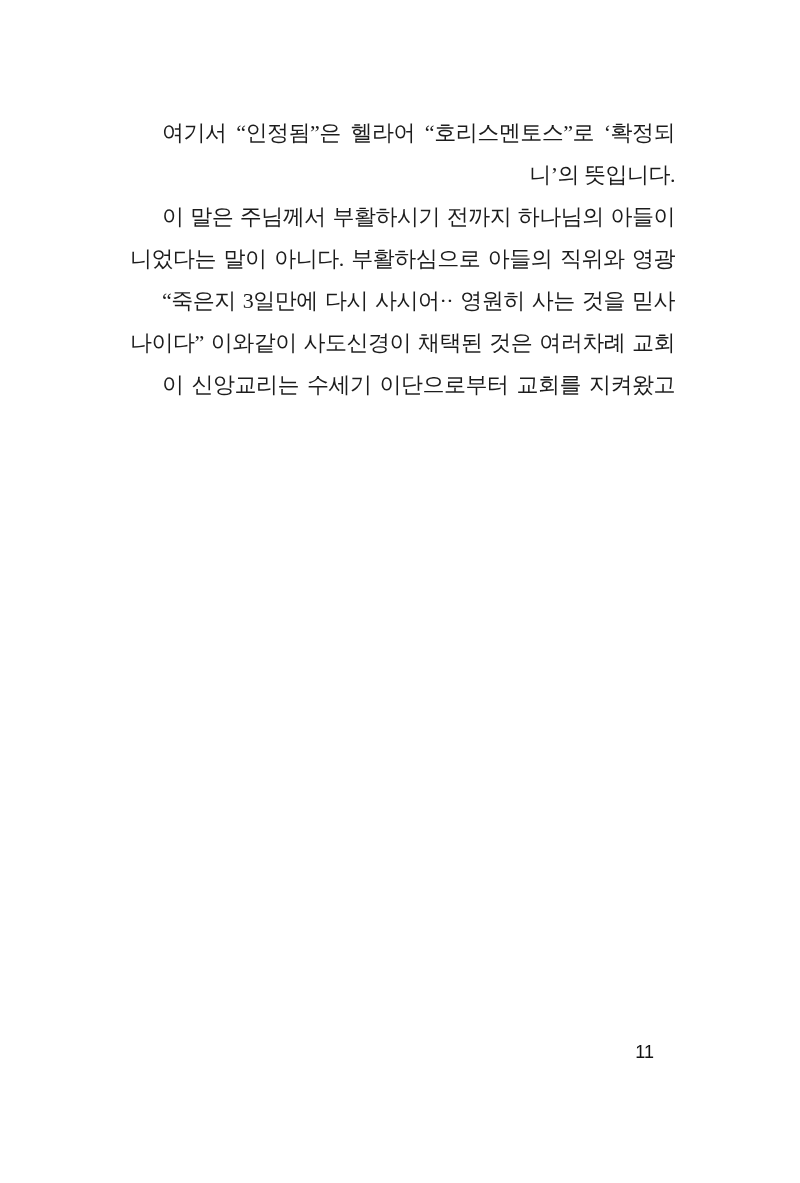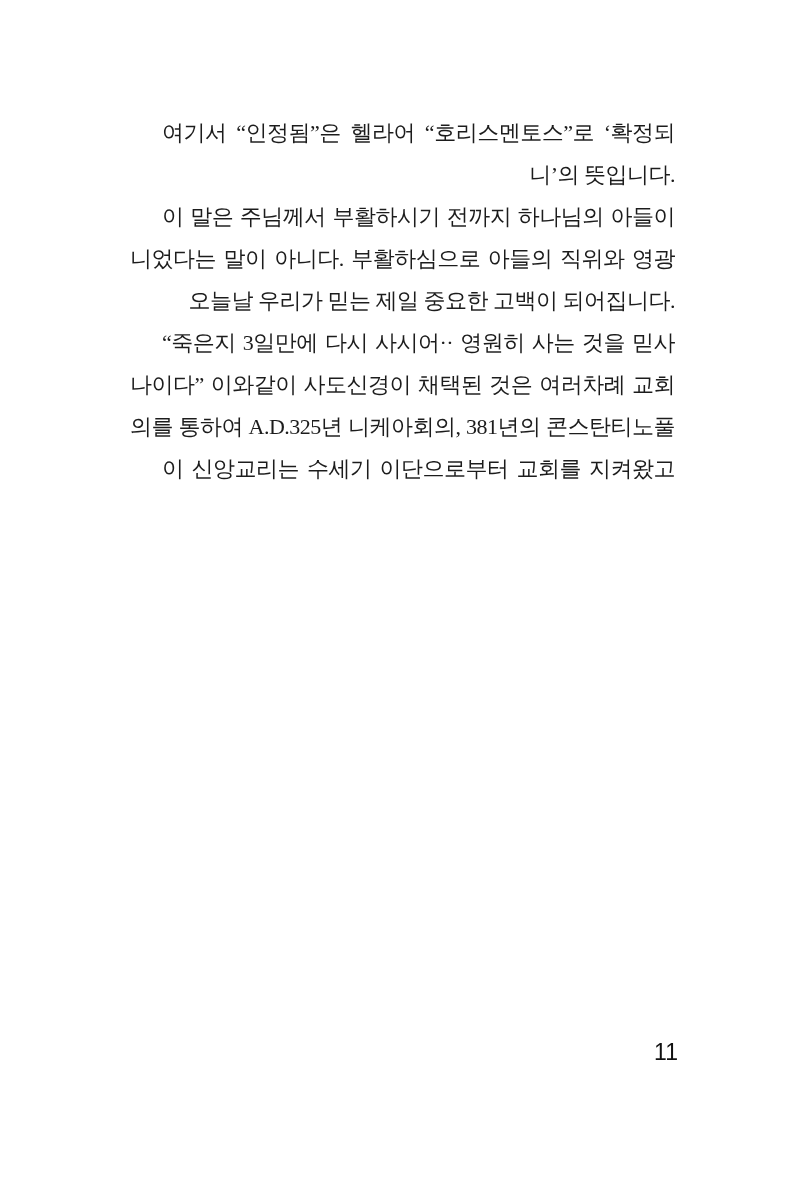--- a/index.html
+++ b/index.html
@@ -36,38 +36,36 @@
     white-space: normal;
     text-align: justify;
     text-align-last: justify;
   }
   .line.indent {
     padding-left: 32px;
   }
   .page-number {
     position: absolute;
     top: 1038px;
-    right: 122px;
+    right: 146px;
     height: 28px;
     line-height: 28px;
     font-family: "Liberation Sans", "DejaVu Sans", sans-serif;
-    font-size: 23px;
+    font-size: 18px;
     color: #111111;
   }
 </style>
 </head>
 <body>
 
 <div class="page">
   <div class="text-block">
     <div class="line indent full">여기서 “인정됨”은 헬라어 “호리스멘토스”로 ‘확정되었으</div>
     <div class="line">니’의 뜻입니다.</div>
     <div class="line indent full">이 말은 주님께서 부활하시기 전까지 하나님의 아들이 아</div>
     <div class="line full">니었다는 말이 아니다. 부활하심으로 아들의 직위와 영광이</div>
-    <div class="line indent">오늘날 우리가 믿는 제일 중요한 고백이 되어집니다.</div>
     <div class="line indent full">“죽은지 3일만에 다시 사시어·· 영원히 사는 것을 믿사옵</div>
     <div class="line full">나이다” 이와같이 사도신경이 채택된 것은 여러차례 교회 회</div>
-    <div class="line full">의를 통하여 A.D.325년 니케아회의, 381년의 콘스탄티노풀</div>
     <div class="line indent full">이 신앙교리는 수세기 이단으로부터 교회를 지켜왔고 기독</div>
   </div>
 
   <div class="page-number">11</div>
 </div>
 
 </body></html>

